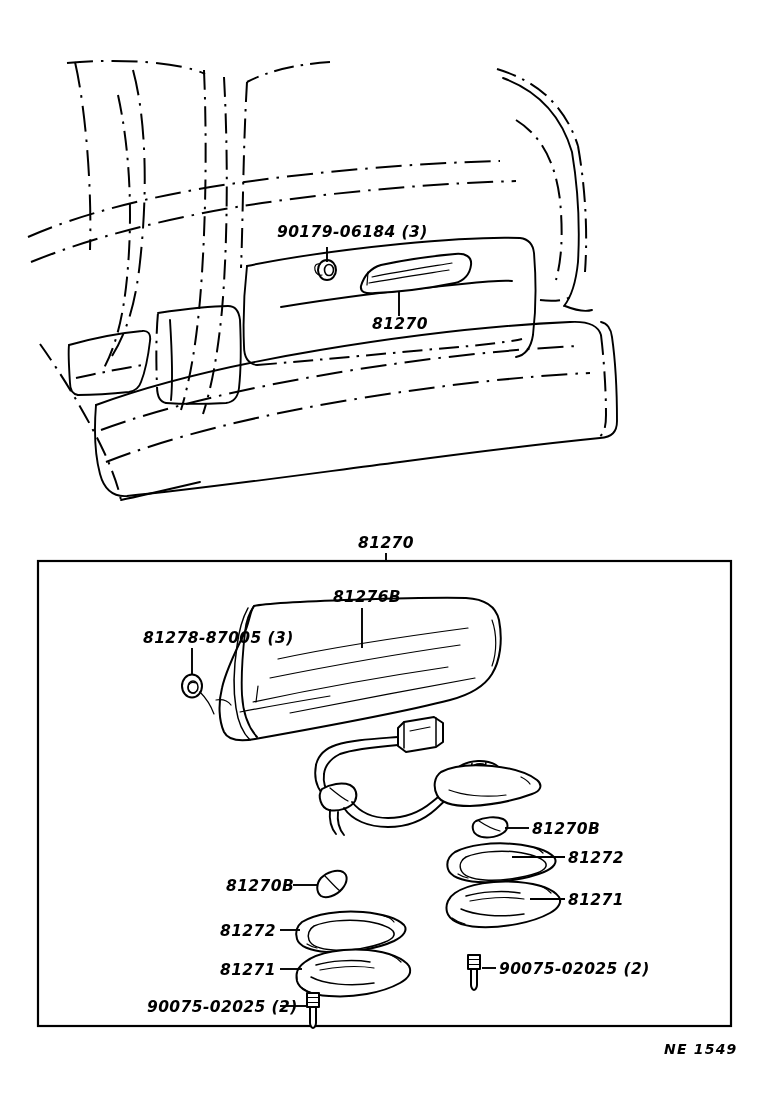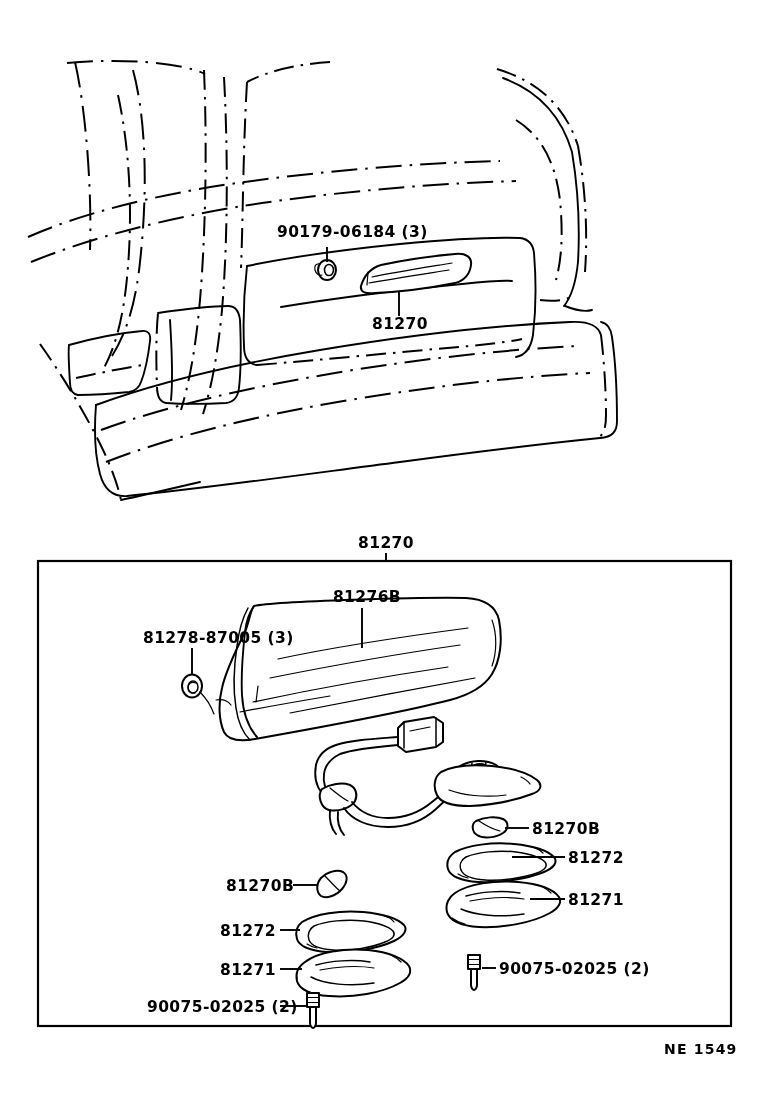--- a/index.html
+++ b/index.html
@@ -13,20 +13,21 @@
     height: 1112px;
     position: relative;
     font-family: "DejaVu Sans", sans-serif;
     overflow: hidden;
   }
   #page {
     position: absolute;
     left: 0; top: 0;
     width: 760px;
     height: 1112px;
+    font-style: italic;
   }
   svg.diagram {
     position: absolute;
     left: 0; top: 0;
     width: 760px;
     height: 1112px;
     display: block;
   }
   .lbl {
     font-family: "DejaVu Sans", sans-serif;

